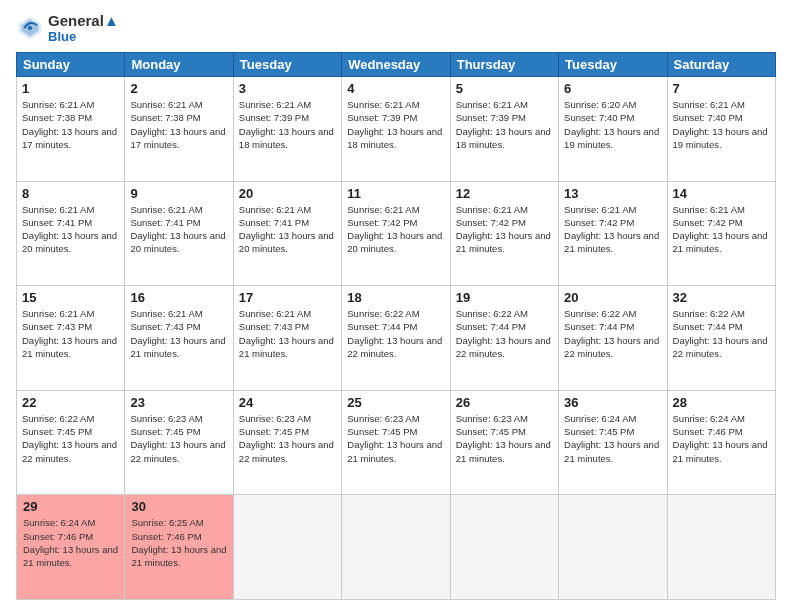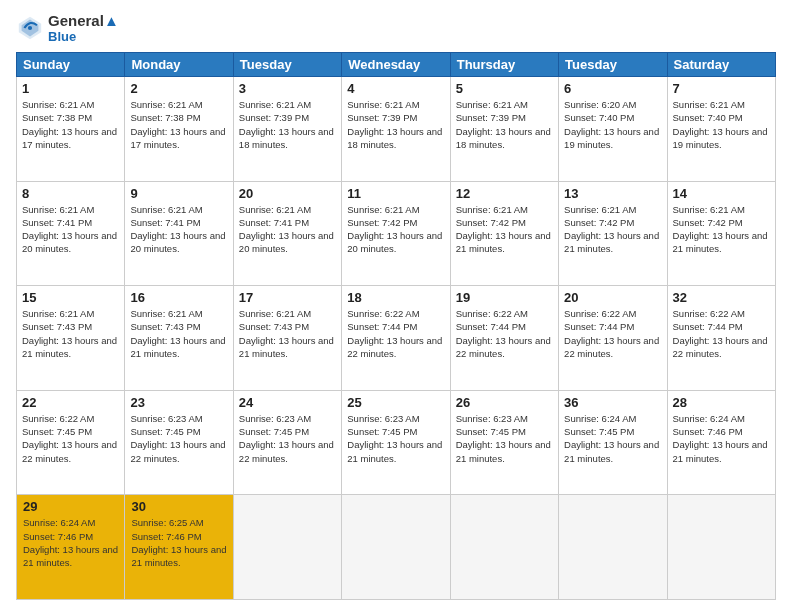--- a/index.html
+++ b/index.html
@@ -68,21 +68,21 @@
       background: #fff;
       height: 82px;
     }
     .calendar td.empty {
       background: #f5f5f5;
     }
     .calendar tr:last-child td {
       background: #f5f5f5;
     }
     .calendar tr:last-child td.has-data {
-      background: #eab308;
+      background: #fca5a5;
       padding-left: 6px;
     }
     .day-num {
       font-size: 13px;
       font-weight: bold;
       display: block;
       margin-bottom: 2px;
       color: #222;
     }
     .cell-text {

